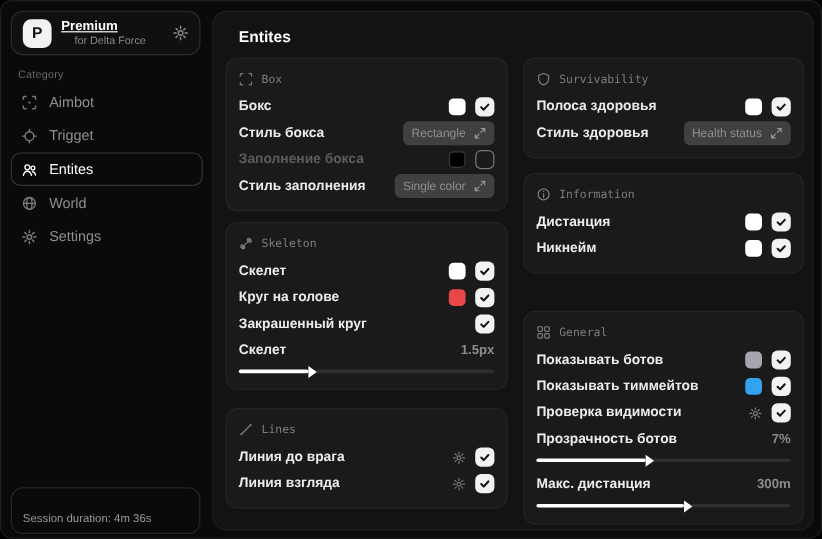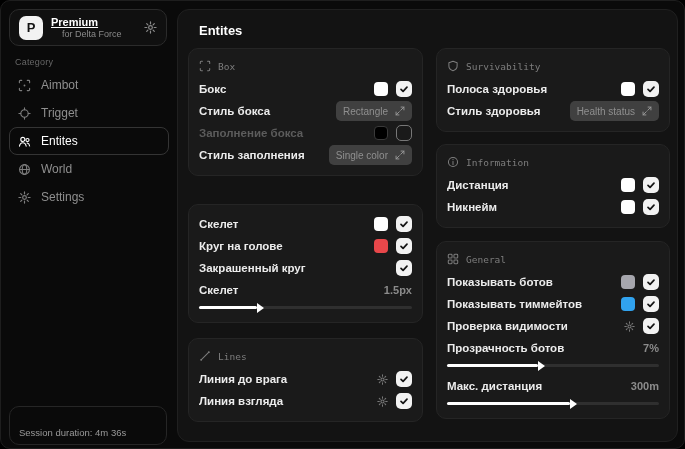--- a/index.html
+++ b/index.html
@@ -55,22 +55,22 @@
   .cb.off { background:transparent; border:1.5px solid #777; }
   .pill { display:flex; align-items:center; gap:7px; background:#404040; border-radius:5px;
     height:20px; padding:0 7px; color:#8f8f8f; font-size:10px; cursor:pointer; }
   .pill .xicon { display:flex; color:#9a9a9a; }
   .gear-sm { display:flex; color:#7a7a7a; cursor:pointer; }
   .slider { position:relative; height:3px; background:#2f2f2f; border-radius:2px;
     margin-top:5px; margin-bottom:4px; cursor:pointer; }
   .fill { position:absolute; left:0; top:0; height:100%; background:#fff; border-radius:2px; }
   .fill::after { content:''; position:absolute; right:-7px; top:-3.5px;
     border-left:7px solid #fff; border-top:5px solid transparent; border-bottom:5px solid transparent; }
-  .mb10 { margin-bottom:28px; } .mb15 { margin-bottom:15px; }
-  .mb12 { margin-bottom:12px; } .mb13 { margin-bottom:13px; }
+  .mb10 { margin-bottom:9px; } .mb15 { margin-bottom:15px; }
+  .mb12 { margin-bottom:12px; } .mb13 { margin-bottom:31px; }
   .gap-top { margin-top:8px; }
 </style>
 </head>
 <body>
 
 <div class="window">
 
   <aside class="sidebar">
 
     <div class="brand">
@@ -195,20 +195,32 @@
             <span class="xicon">
                 <svg width="10" height="10" viewBox="0 0 14 14" fill="none" stroke="currentColor" stroke-width="1.3" stroke-linecap="round" stroke-linejoin="round">
                   <path d="M8.5 1.5h4v4M12.5 1.5L8 6M5.5 12.5h-4v-4M1.5 12.5L6 8"></path>
                 </svg>
               </span>
           </span>
         </div>
       </section>
 
       <section class="card mb15">
+        <div class="card-h">
+          <span class="cicon">
+            <svg width="12" height="12" viewBox="0 0 14 14" fill="none" stroke="currentColor" stroke-width="1.2" stroke-linecap="round">
+                <path d="M4.6 9.4L9.4 4.6"></path>
+                <circle cx="3.3" cy="9.7" r="1.4"></circle>
+                <circle cx="4.3" cy="10.7" r="1.4"></circle>
+                <circle cx="9.7" cy="3.3" r="1.4"></circle>
+                <circle cx="10.7" cy="4.3" r="1.4"></circle>
+              </svg>
+          </span>
+          <span>Skeleton</span>
+        </div>
         <div class="row">
           <span class="lbl">Скелет</span>
           <span class="ctrls">
             <span class="swatch" style="background: rgb(255, 255, 255);"></span>
             <span class="cb">
                 <svg width="10" height="10" viewBox="0 0 10 10">
                   <path d="M2 5.3 L4.1 7.4 L8 3.2" stroke="#141414" stroke-width="1.7" fill="none" stroke-linecap="round" stroke-linejoin="round"></path>
                 </svg>
               </span>
           </span>

